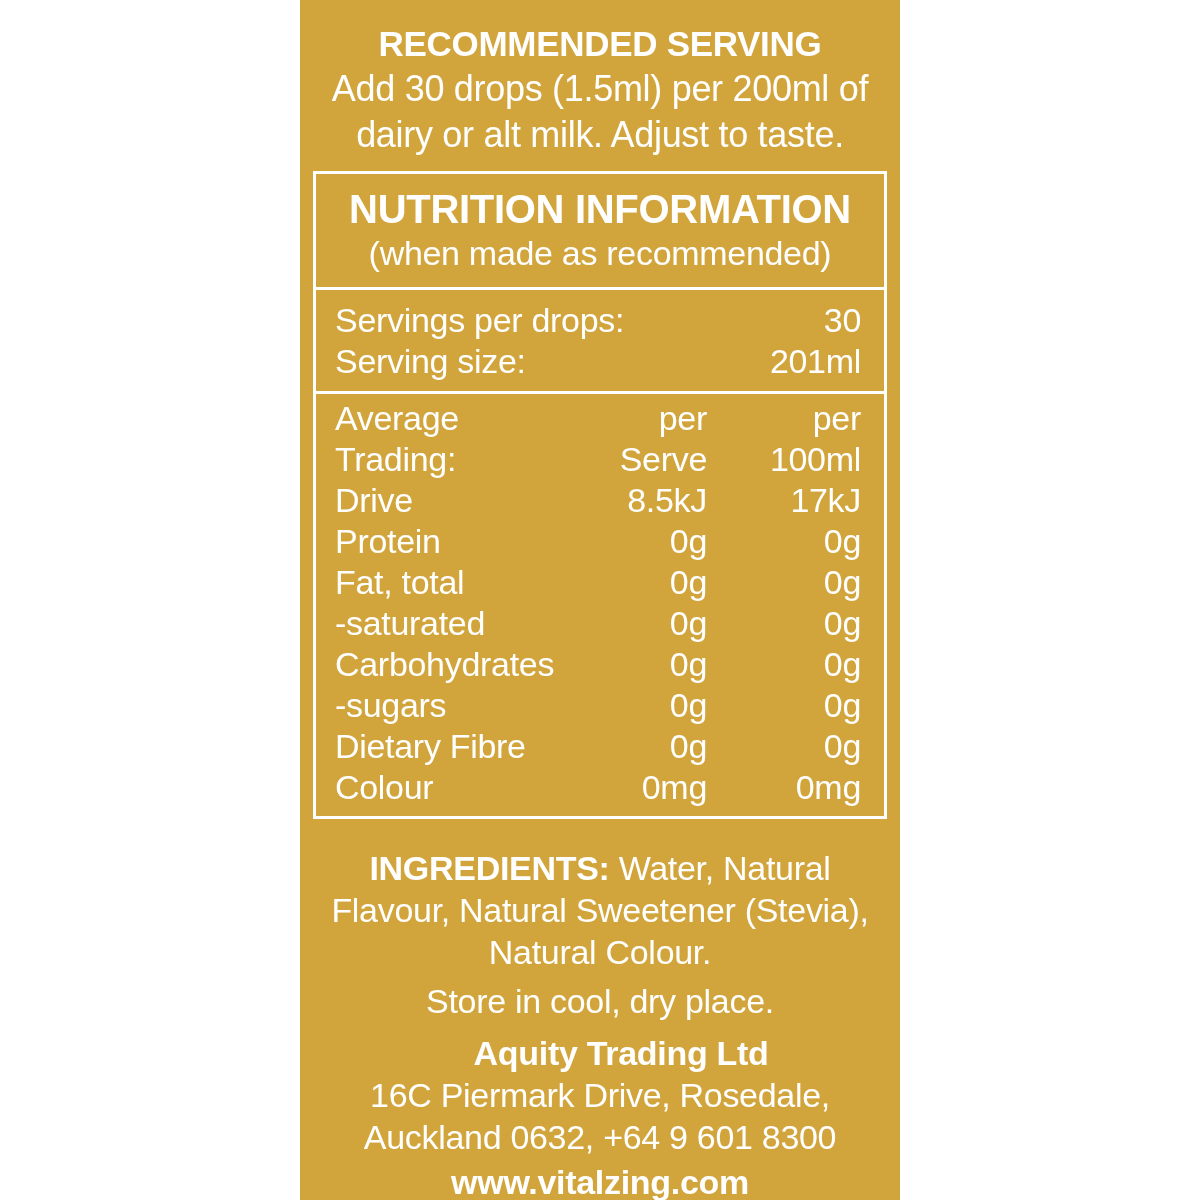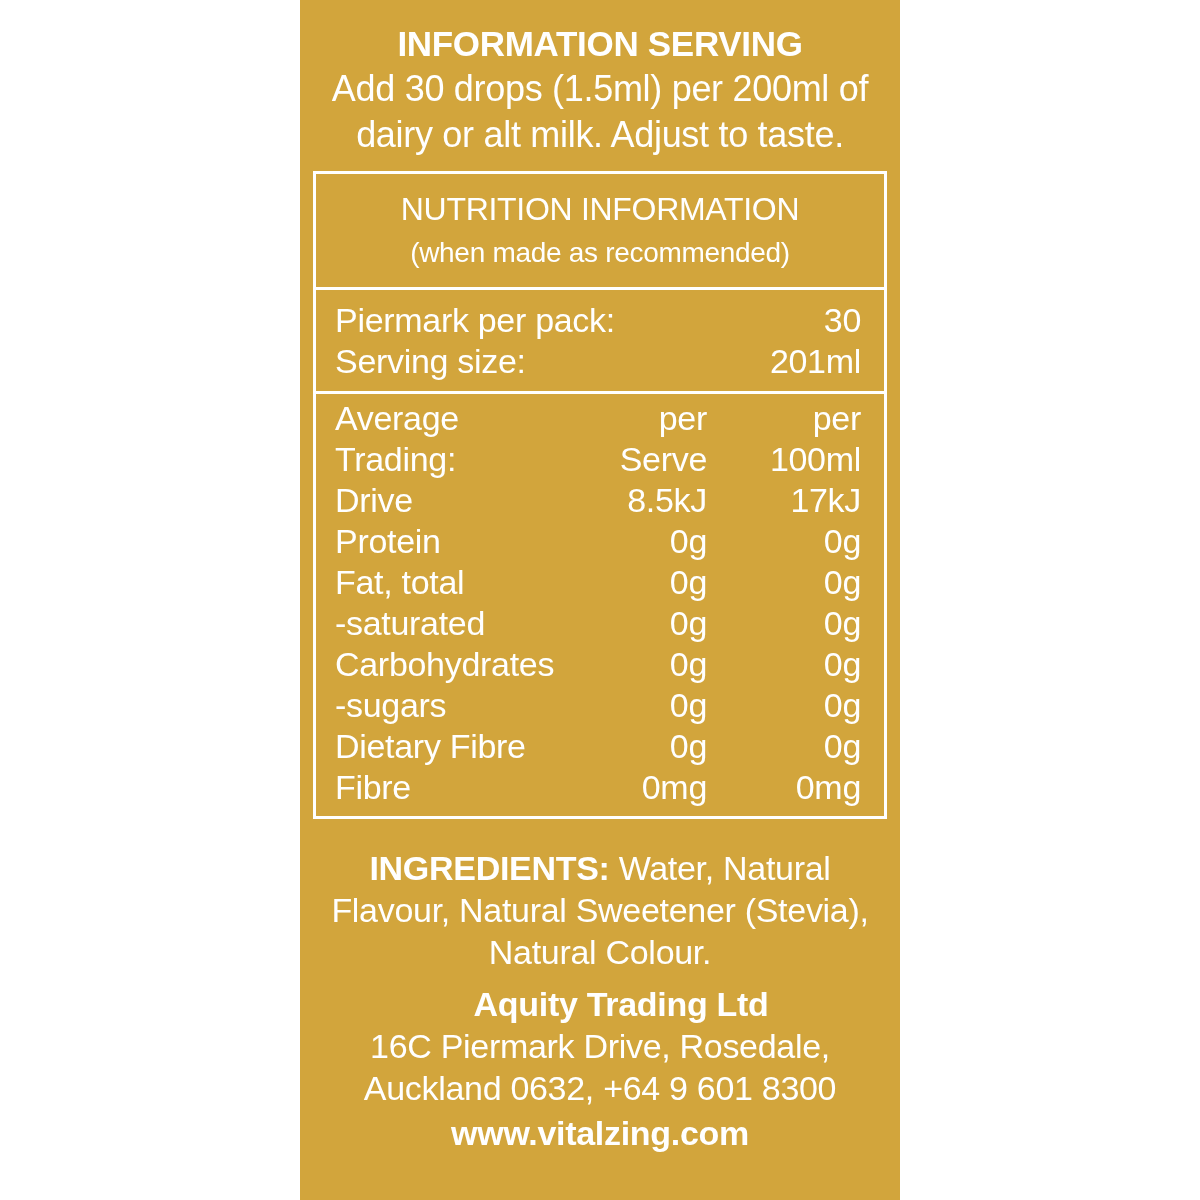--- a/index.html
+++ b/index.html
@@ -46,27 +46,27 @@
   .nutri-box {
     margin: 13px 13px 0 13px;
     border: 3px solid #ffffff;
     text-align: left;
   }
   .nutri-header {
     padding: 13px 0 12px 0;
     text-align: center;
   }
   .nutri-title {
-    font-size: 32px;
-    font-weight: normal;
+    font-size: 40px;
+    font-weight: bold;
     line-height: 44px;
     letter-spacing: -0.3px;
   }
   .nutri-subtitle {
-    font-size: 28px;
+    font-size: 34px;
     line-height: 44px;
     letter-spacing: -0.3px;
   }
   .servings-section {
     border-top: 3px solid #ffffff;
     padding: 10px 23px 9px 19px;
   }
   .kv-row {
     display: flex;
     justify-content: space-between;
@@ -125,35 +125,35 @@
     letter-spacing: -0.3px;
   }
 </style>
 </head>
 <body>
 
 <div class="page">
   <div class="panel">
 
     <div class="rec-block">
-      <div class="rec-heading line">INFORMATION SERVING</div>
+      <div class="rec-heading line">RECOMMENDED SERVING</div>
       <div class="rec-line line">Add 30 drops (1.5ml) per 200ml of</div>
       <div class="rec-line line">dairy or alt milk. Adjust to taste.</div>
     </div>
 
     <div class="nutri-box">
 
       <div class="nutri-header">
         <div class="nutri-title line">NUTRITION INFORMATION</div>
         <div class="nutri-subtitle line">(when made as recommended)</div>
       </div>
 
       <div class="servings-section">
         <div class="kv-row">
-          <span>Piermark per pack:</span>
+          <span>Servings per drops:</span>
           <span>30</span>
         </div>
         <div class="kv-row">
           <span>Serving size:</span>
           <span>201ml</span>
         </div>
       </div>
 
       <div class="table-section">
         <table class="nutri-table">
@@ -204,36 +204,37 @@
               <td class="c1">-sugars</td>
               <td class="c2">0g</td>
               <td class="c3">0g</td>
             </tr>
               <tr class="">
               <td class="c1">Dietary Fibre</td>
               <td class="c2">0g</td>
               <td class="c3">0g</td>
             </tr>
               <tr class="">
-              <td class="c1">Fibre</td>
+              <td class="c1">Colour</td>
               <td class="c2">0mg</td>
               <td class="c3">0mg</td>
             </tr>
             </tbody>
         </table>
       </div>
 
     </div>
 
     <div class="ingredients">
       <div class="line"><span class="bold">INGREDIENTS:</span><span> Water, Natural</span></div>
       <div class="line">Flavour, Natural Sweetener (Stevia),</div>
       <div class="line">Natural Colour.</div>
     </div>
 
+    <div class="storage line">Store in cool, dry place.</div>
 
     <div class="company">
       <div class="company-name line">Aquity Trading Ltd</div>
       <div class="line">16C Piermark Drive, Rosedale,</div>
       <div class="line">Auckland 0632, +64 9 601 8300</div>
     </div>
 
     <div class="website line">www.vitalzing.com</div>
 
   </div>

